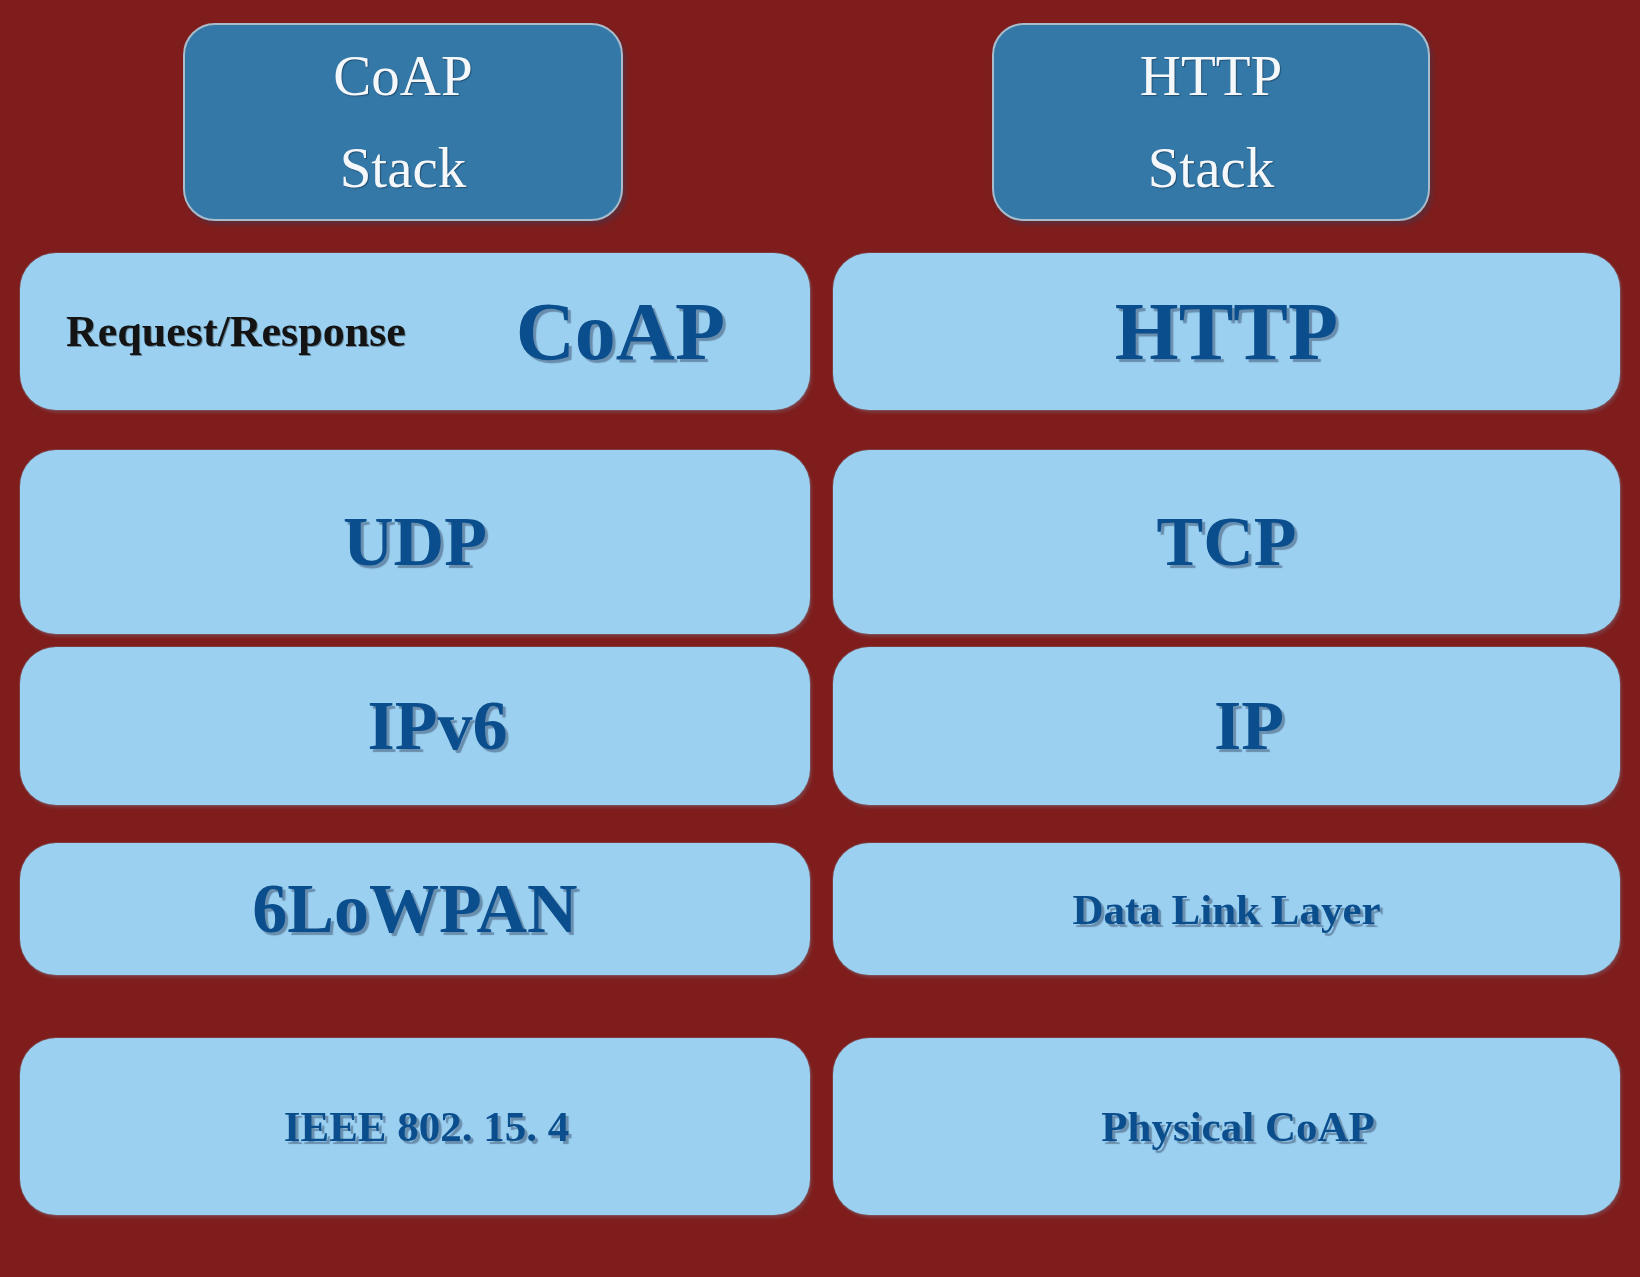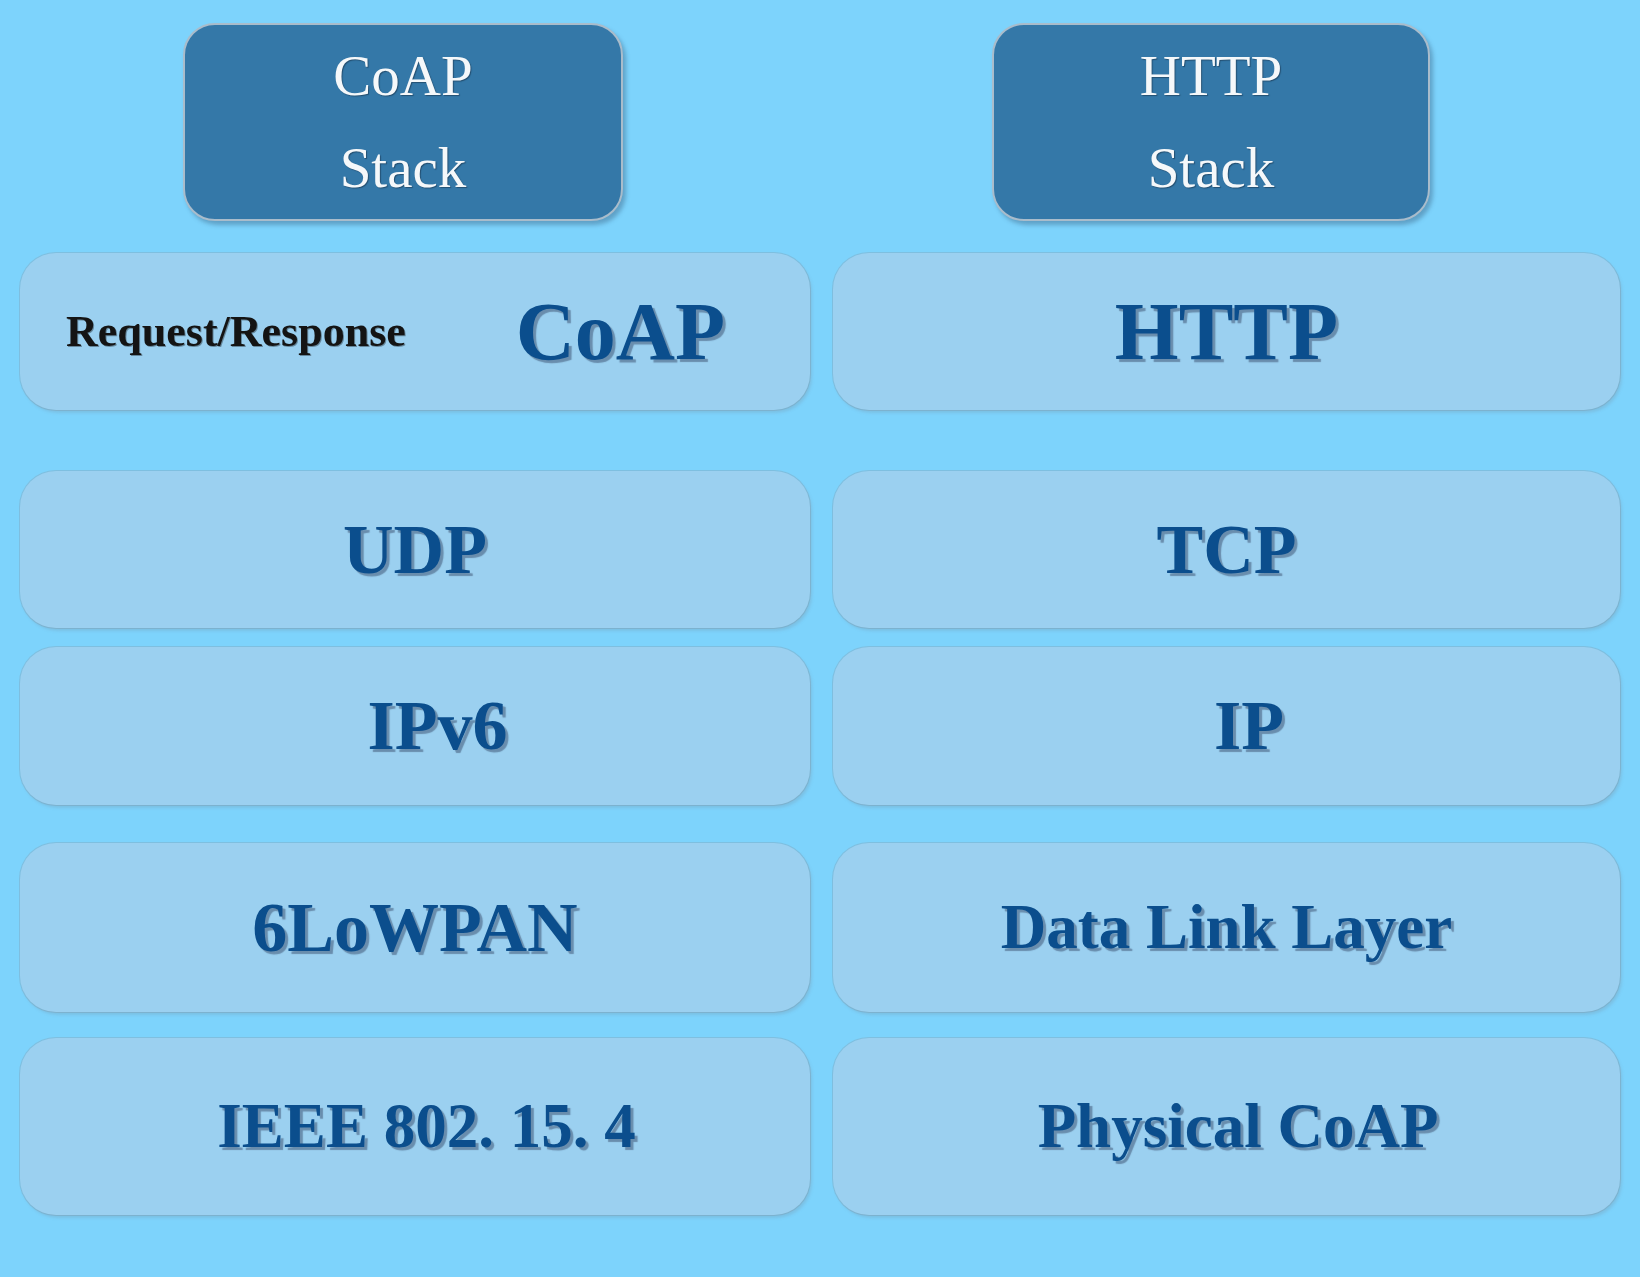--- a/index.html
+++ b/index.html
@@ -5,21 +5,21 @@
   html, body {
     margin: 0;
     padding: 0;
     background: #ffffff;
     font-family: "Liberation Serif", "DejaVu Serif", serif;
   }
   .canvas {
     position: relative;
     width: 1640px;
     height: 1277px;
-    background: #7dd3fc;
+    background: #7f1d1d;
     overflow: hidden;
   }
   
   .stack-header {
     position: absolute;
     top: 23px;
     height: 198px;
     background: #3478a8;
     border: 2px solid #a9bccb;
     border-radius: 32px;
@@ -55,21 +55,21 @@
   .col-left  .layer-box { left: 20px;  width: 790px; }
   .col-right .layer-box { left: 833px; width: 787px; }
 
   .layer-label {
     color: #0b4e8d;
     font-weight: bold;
     font-size: 70px;
     white-space: nowrap;
     text-shadow: 3px 3px 1px rgba(45, 60, 90, 0.45);
   }
-  .layer-label.long { font-size: 63px; }
+  .layer-label.long { font-size: 43px; }
   .layer-label.xl   { font-size: 82px; }
 
   
   .layer-box.with-annotation { justify-content: flex-start; }
   .annotation {
     width: 52%;
     text-align: center;
     color: #141414;
     font-weight: bold;
     font-size: 44px;
@@ -80,23 +80,23 @@
   }
   .with-annotation .label-wrap {
     flex: 1;
     display: flex;
     align-items: center;
     justify-content: center;
   }
 
   
   .row-1 { top: 253px;  height: 157px; }
-  .row-2 { top: 471px;  height: 157px; }
+  .row-2 { top: 450px;  height: 184px; }
   .row-3 { top: 647px;  height: 158px; padding-left: 45px; }
-  .row-4 { top: 843px;  height: 169px; }
+  .row-4 { top: 843px;  height: 132px; }
   .row-5 { top: 1038px; height: 177px; padding-left: 23px; }
 </style>
 </head>
 <body>
 
 <div class="canvas">
 
   <div class="stack-header" id="header-left">
     <div class="hline">CoAP</div>
     <div class="hline">Stack</div>

